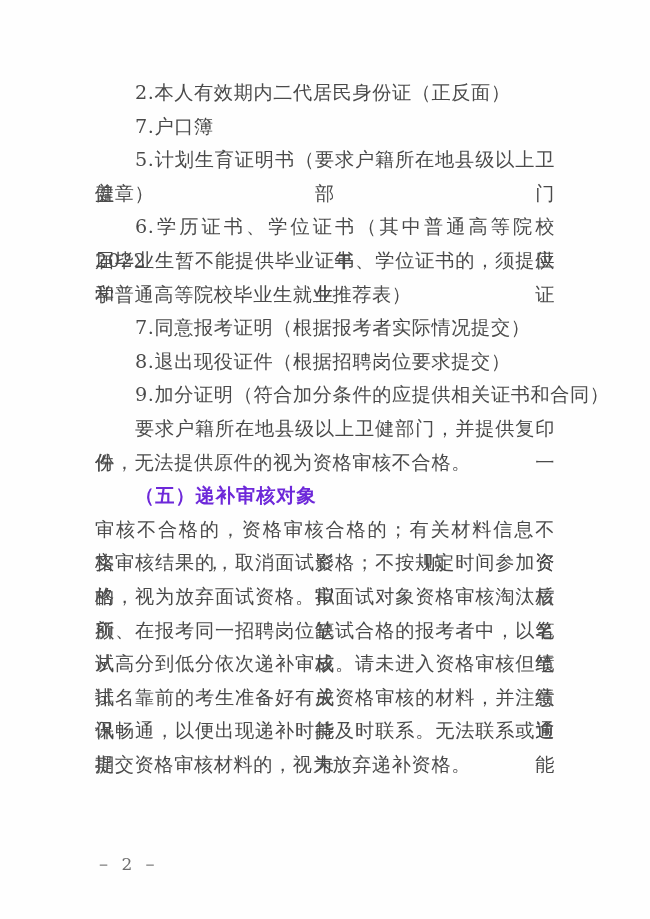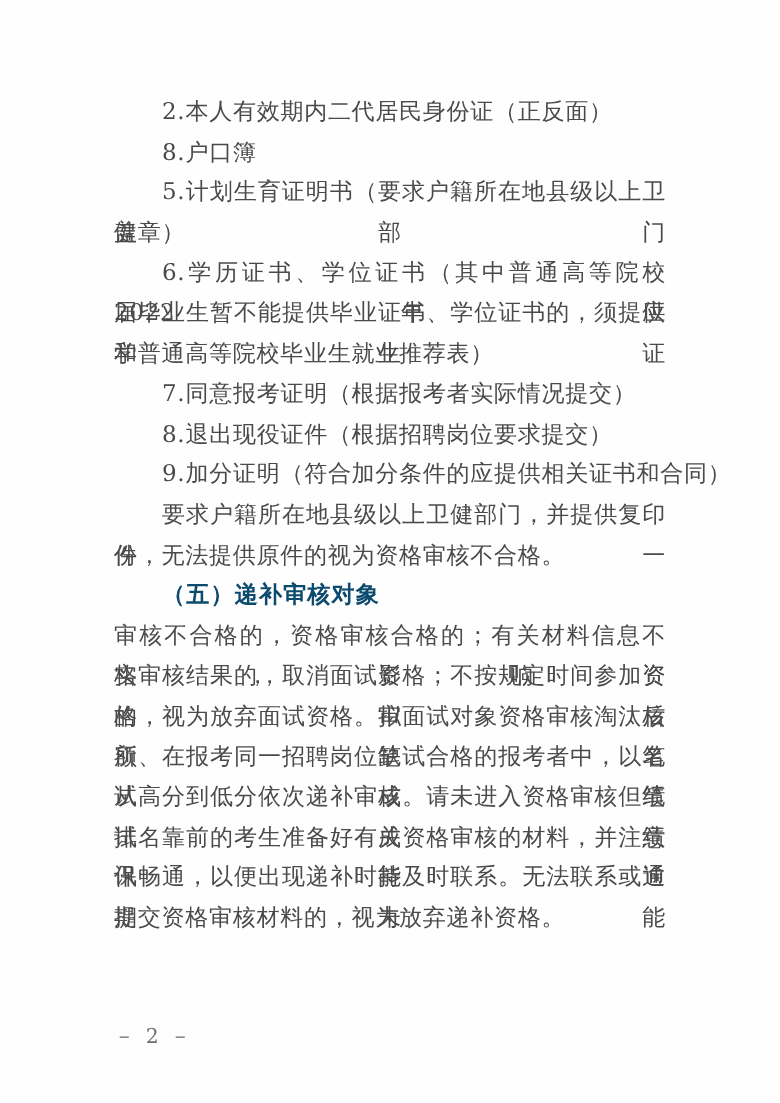--- a/index.html
+++ b/index.html
@@ -48,21 +48,21 @@
   }
 
   
   .line.indent {
     text-indent: 40px;
   }
 
   
   .line.heading {
     font-weight: bold;
-    color: #0c4a6e;
+    color: #6d28d9;
     letter-spacing: 1px;
   }
 
   
   .line.justify {
     white-space: normal;
     text-align: justify;
     text-align-last: justify;
   }
   .line.justify.indent {
@@ -83,21 +83,21 @@
     filter: blur(0.2px);
   }
 </style>
 </head>
 <body>
 
 <div id="page-sheet">
 
   <div id="doc-body">
       <div class="line indent">2.本人有效期内二代居民身份证（正反面）</div>
-      <div class="line indent">8.户口簿</div>
+      <div class="line indent">7.户口簿</div>
       <div class="line indent justify">5.计划生育证明书（要求户籍所在地县级以上卫健部门</div>
       <div class="line">盖章）</div>
       <div class="line indent justify">6.学历证书、学位证书（其中普通高等院校 2022 年应</div>
       <div class="line justify">届毕业生暂不能提供毕业证书、学位证书的，须提供学生证</div>
       <div class="line">和普通高等院校毕业生就业推荐表）</div>
       <div class="line indent">7.同意报考证明（根据报考者实际情况提交）</div>
       <div class="line indent">8.退出现役证件（根据招聘岗位要求提交）</div>
       <div class="line indent">9.加分证明（符合加分条件的应提供相关证书和合同）</div>
       <div class="line indent justify">要求户籍所在地县级以上卫健部门，并提供复印件一</div>
       <div class="line">份，无法提供原件的视为资格审核不合格。</div>

